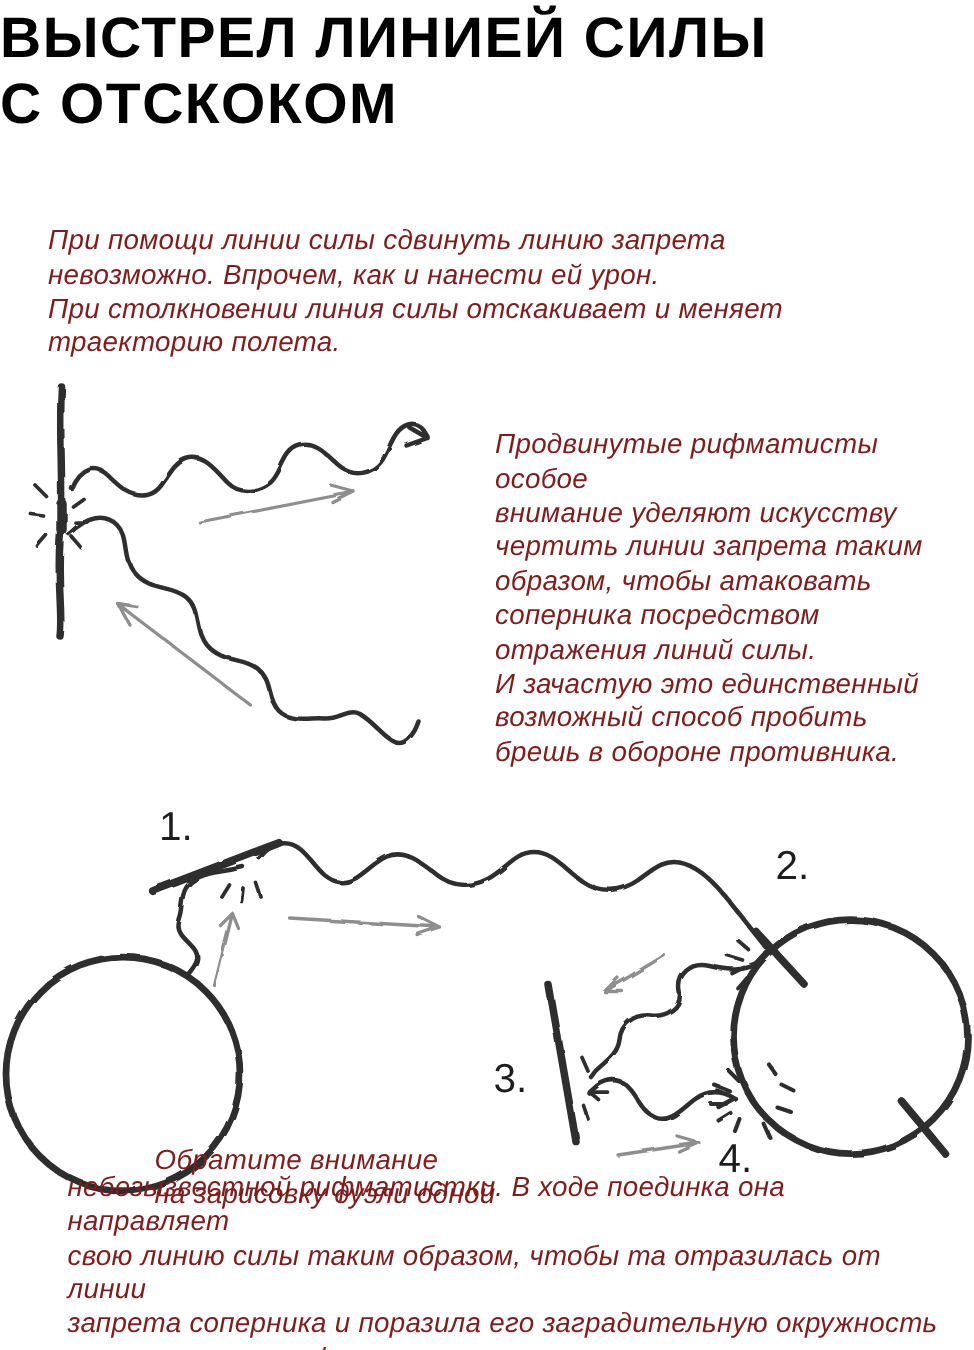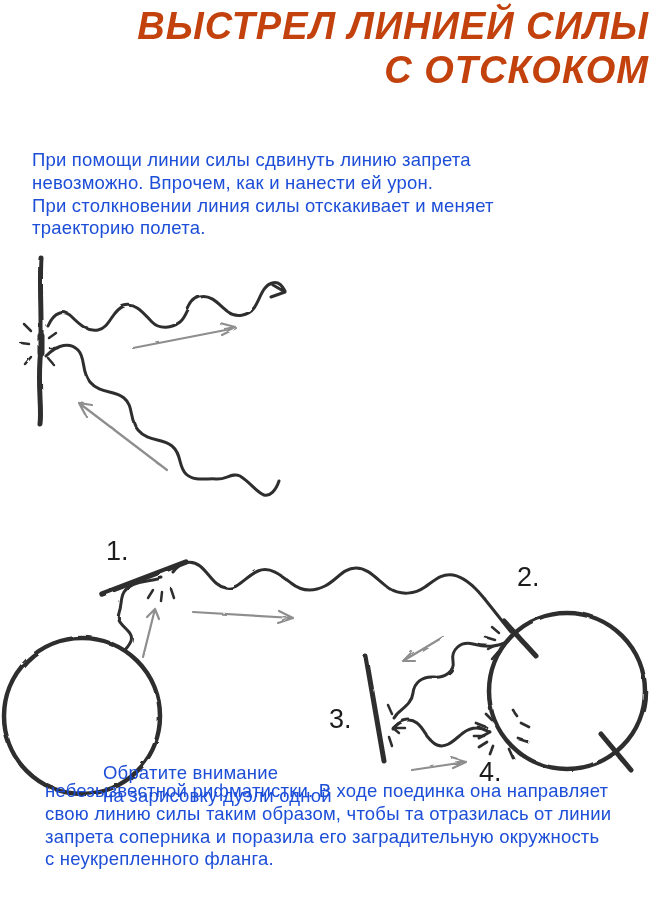--- a/index.html
+++ b/index.html
@@ -8,36 +8,36 @@
     width: 649px;
     height: 900px;
     background: #ffffff;
     overflow: hidden;
     font-family: "Liberation Sans", "DejaVu Sans", sans-serif;
     color: #242424;
   }
   .title {
     position: absolute;
     top: 4px; left: 0; width: 649px;
-    text-align: right;
+    text-align: left;
     font-size: 38px;
     font-weight: 700;
     line-height: 44px;
     letter-spacing: 1px;
-    color: #c2410c;
+    color: #000000;
     white-space: pre-line;
-    font-style: italic;
   }
   .body-text {
     position: absolute;
     font-size: 18.5px;
     line-height: 22.8px;
     letter-spacing: 0.2px;
     white-space: pre-line;
-    color: #1d4ed8;
+    color: #7f1d1d;
+    font-style: italic;
   }
   .intro   { top: 149px; left: 32px;  width: 490px; }
   .sidenote{ top: 285px; left: 330px; width: 305px; }
   .caption-lead { top: 762px; left: 103px; width: 270px; text-align: left; }
   .caption-body { top: 780px; left: 45px;  width: 580px; }
   .step-label {
     position: absolute;
     font-size: 27px;
     line-height: 30px;
     color: #1d1d1d;
@@ -56,20 +56,29 @@
 <div class="page">
 
   <div class="title">ВЫСТРЕЛ ЛИНИЕЙ СИЛЫ
 С ОТСКОКОМ</div>
 
   <div class="body-text intro">При помощи линии силы сдвинуть линию запрета
 невозможно. Впрочем, как и нанести ей урон.
 При столкновении линия силы отскакивает и меняет
 траекторию полета.</div>
 
+  <div class="body-text sidenote">Продвинутые рифматисты особое
+внимание уделяют искусству
+чертить линии запрета таким
+образом, чтобы атаковать
+соперника посредством
+отражения линий силы.
+И зачастую это единственный
+возможный способ пробить
+брешь в обороне противника.</div>
 
   <svg class="diagram d1" width="300" height="245" viewBox="0 0 300 245">
     <defs>
       <filter id="rough1" x="-10%" y="-10%" width="120%" height="120%">
         <feTurbulence type="fractalNoise" baseFrequency="0.05" numOctaves="2" result="n"></feTurbulence>
         <feDisplacementMap in="SourceGraphic" in2="n" scale="2.5"></feDisplacementMap>
       </filter>
     </defs>
     <g filter="url(#rough1)" fill="none" stroke-linecap="round" stroke-linejoin="round">
       <path stroke="#2f2f2f" stroke-width="5" d="M23,6 C21,38 25,78 22,108 C20,138 24,158 22,172"></path>

